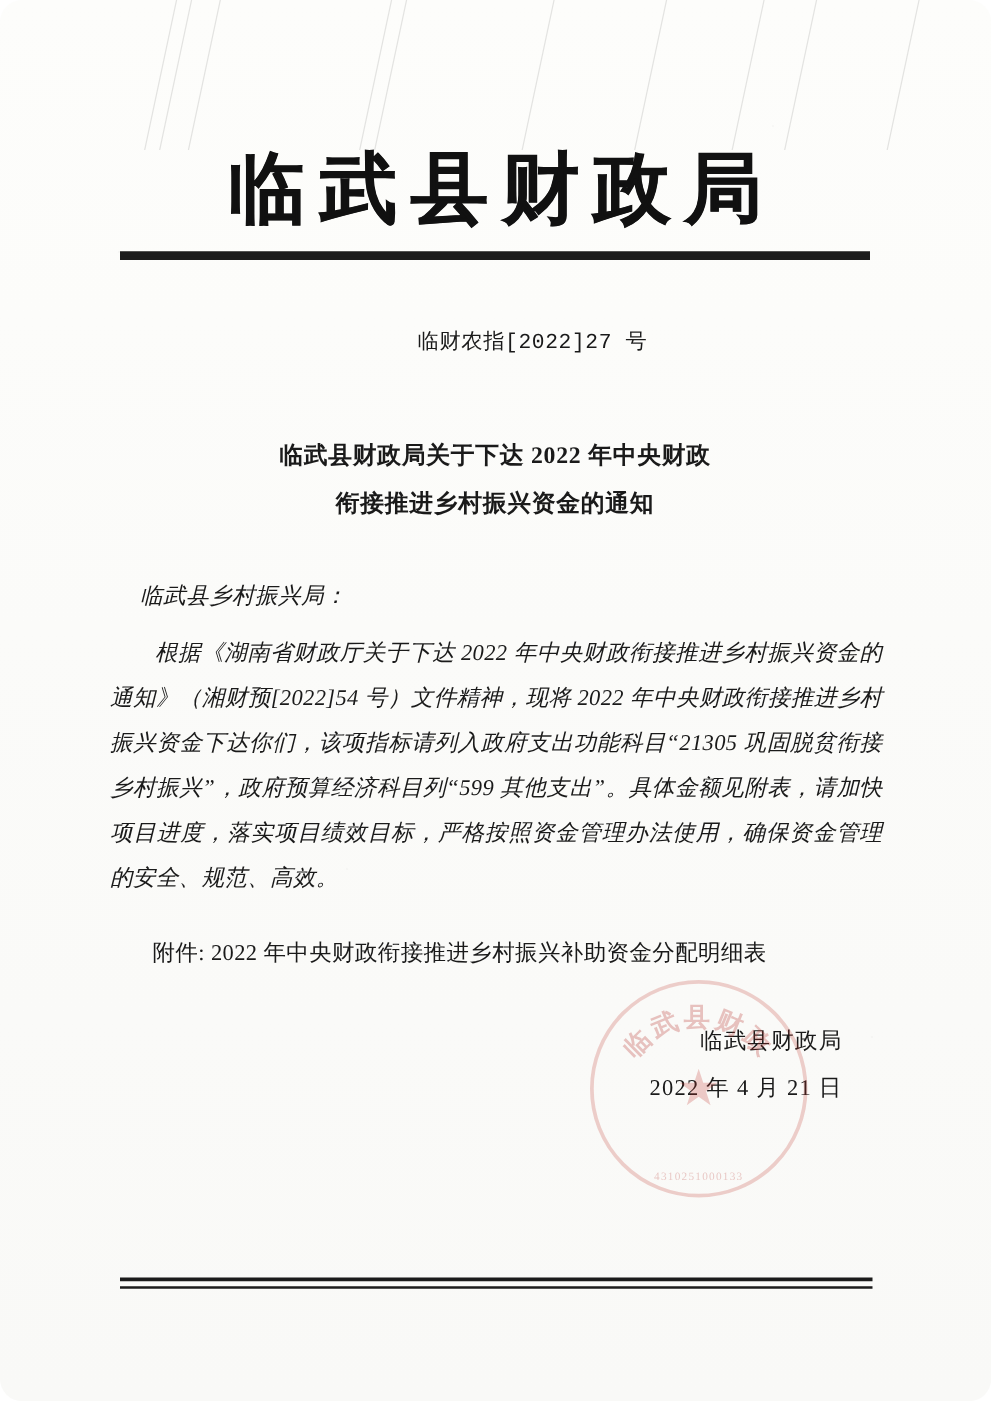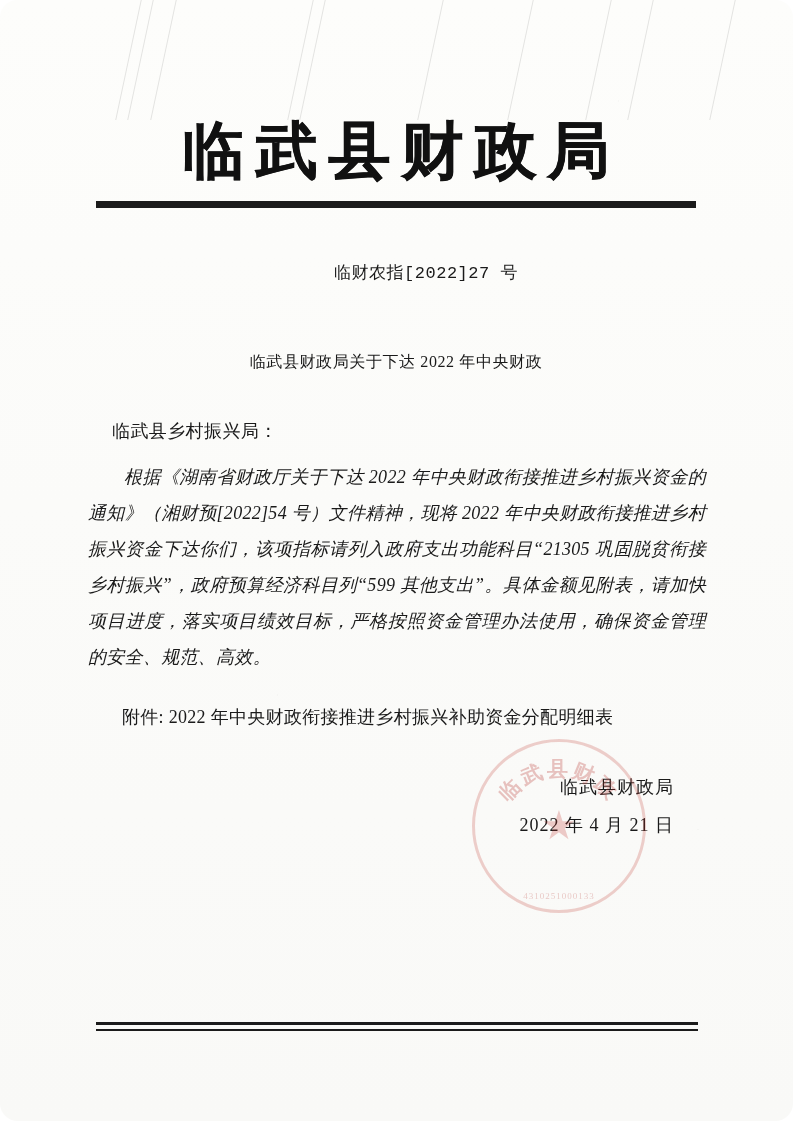--- a/index.html
+++ b/index.html
@@ -86,35 +86,36 @@
     font-size: 17px;
     letter-spacing: 0.5px;
     padding-left: 60px;
     font-family: Liberation Mono, monospace;
   }
 
   
   .doc-title {
     margin-top: 62px;
     text-align: center;
-    font-size: 16px;
-    font-weight: 400;
+    font-size: 19px;
+    font-weight: 700;
     line-height: 2.05;
     letter-spacing: 0.6px;
   }
   .doc-title .line {
     display: block;
   }
 
   
   .recipient {
     margin-top: 40px;
     font-size: 18px;
     letter-spacing: 0.4px;
     padding-left: 26px;
+    font-style: italic;
   }
   .para {
     margin-top: 16px;
     font-size: 18px;
     line-height: 2.0;
     text-align: justify;
     text-justify: inter-ideograph;
     letter-spacing: 0.3px;
     padding-left: 2px;
     font-style: italic;
@@ -226,20 +227,21 @@
 
     <div class="masthead">
       <div class="masthead-title">临武县财政局</div>
       <div class="masthead-rule"></div>
     </div>
 
     <div class="doc-number">临财农指[2022]27 号</div>
 
     <div class="doc-title">
       <span class="line">临武县财政局关于下达 2022 年中央财政</span>
+      <span class="line">衔接推进乡村振兴资金的通知</span>
     </div>
 
     <div class="recipient">临武县乡村振兴局：</div>
 
     <div class="para indent">根据《湖南省财政厅关于下达 2022 年中央财政衔接推进乡村振兴资金的通知》（湘财预[2022]54 号）文件精神，现将 2022 年中央财政衔接推进乡村振兴资金下达你们，该项指标请列入政府支出功能科目“21305 巩固脱贫衔接乡村振兴”，政府预算经济科目列“599 其他支出”。具体金额见附表，请加快项目进度，落实项目绩效目标，严格按照资金管理办法使用，确保资金管理的安全、规范、高效。</div>
 
     <div class="attachment">附件: 2022 年中央财政衔接推进乡村振兴补助资金分配明细表</div>
 
     <div class="sign-block">
       <div class="seal">

